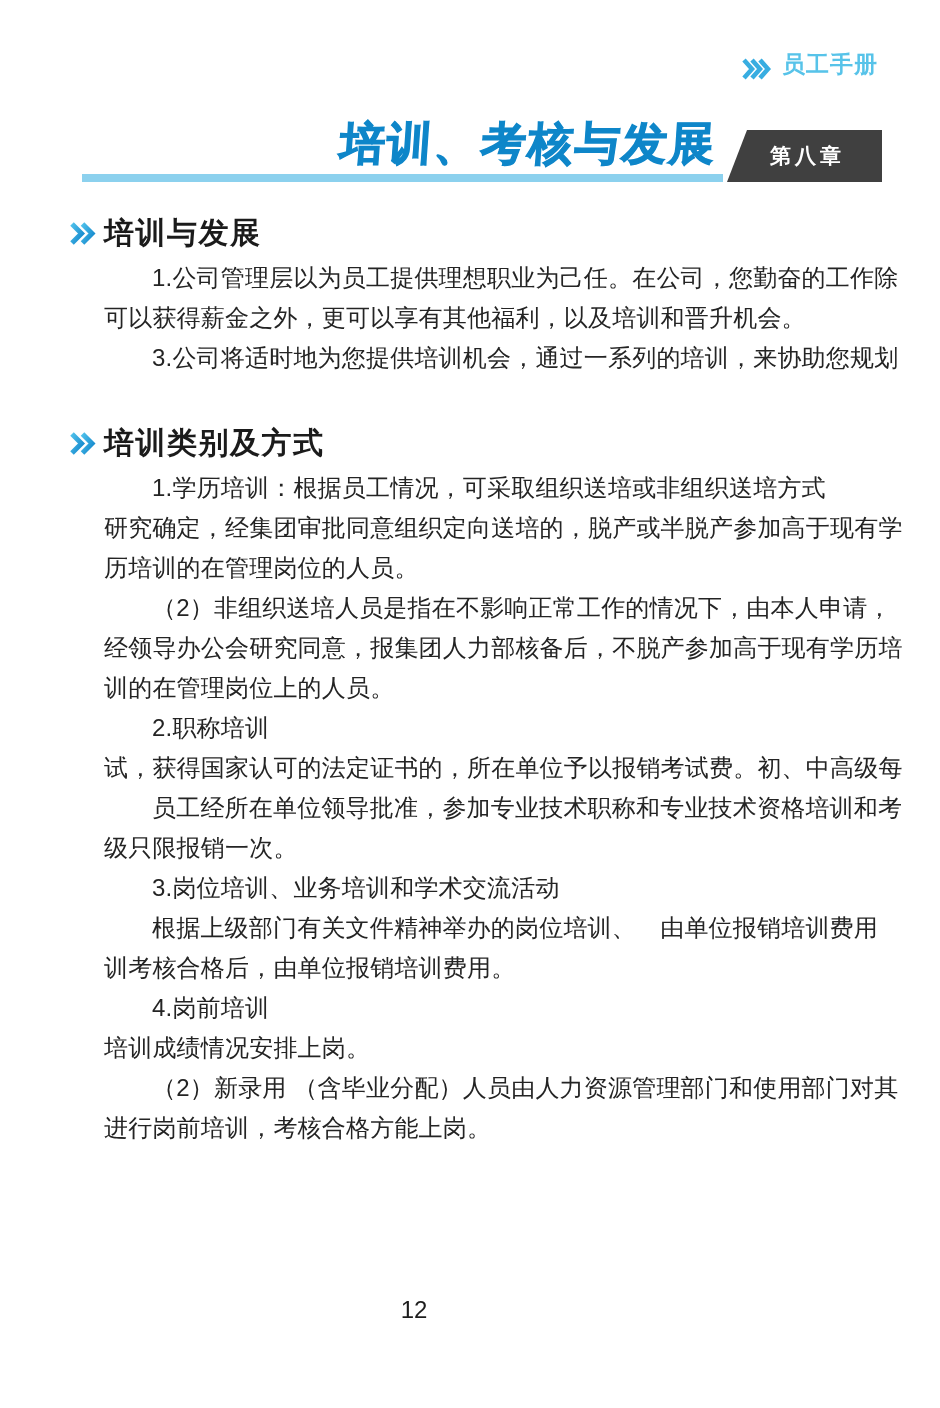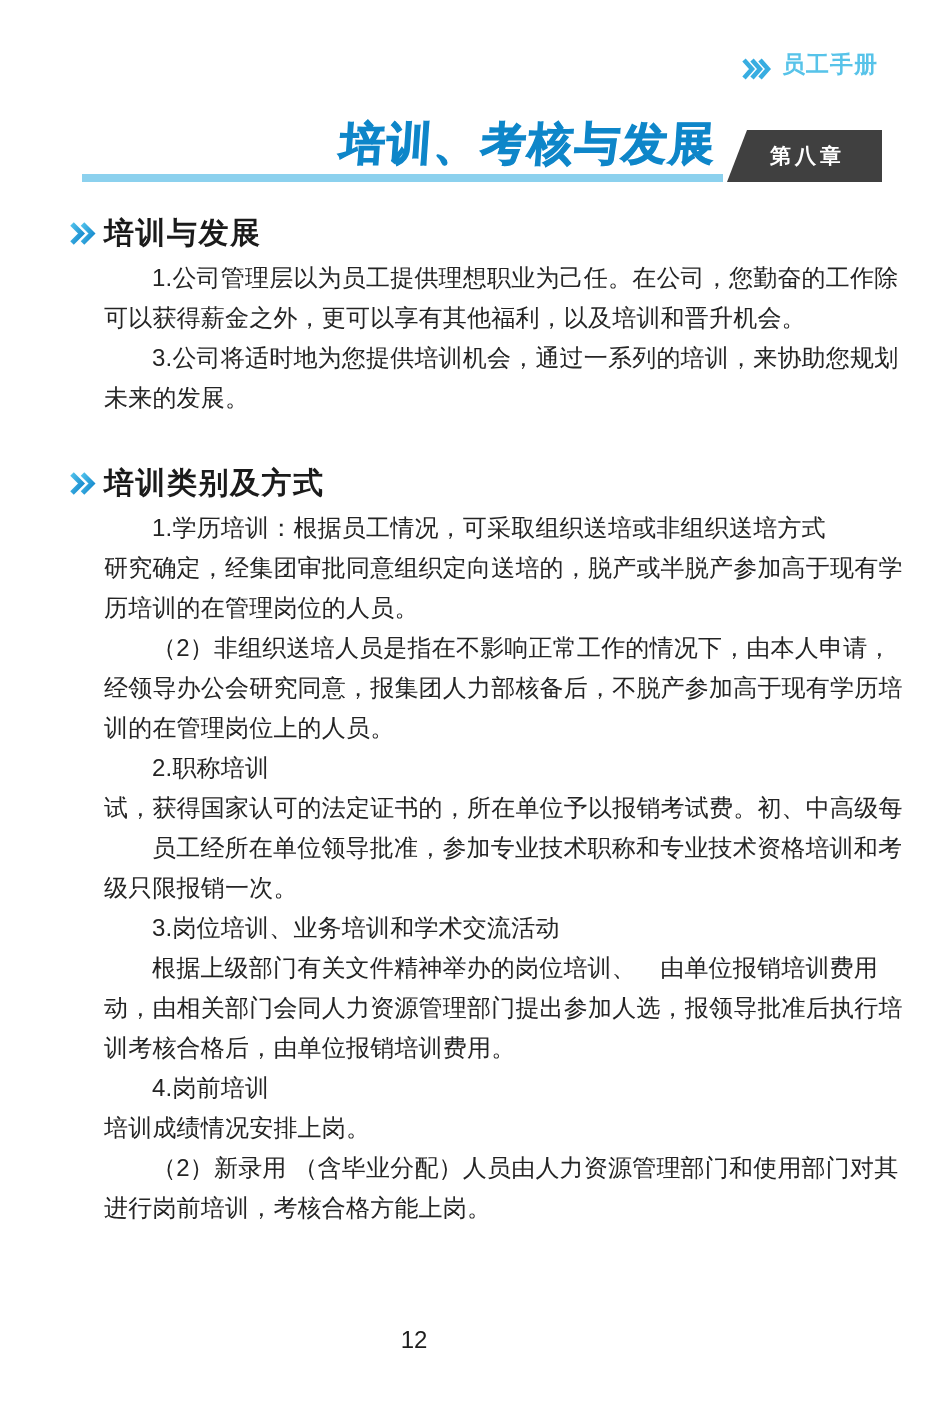--- a/index.html
+++ b/index.html
@@ -52,21 +52,21 @@
   .sec-h .chev { position: absolute; left: -35px; top: 7px; }
   .sec2 { margin-top: 46px; }
   .block { margin: 0; }
   .line {
     font-size: 24px; letter-spacing: 0.2px; line-height: 40px;
     white-space: nowrap;
   }
   .ind { text-indent: 2em; }
 
   .page-number {
-    position: absolute; top: 1326px; left: 0; width: 828px;
+    position: absolute; top: 1296px; left: 0; width: 828px;
     text-align: center; font-size: 24px; color: #1d1d1d;
   }
   .defs-svg { position: absolute; width: 0; height: 0; }
 </style>
 </head>
 <body>
 
 <svg class="defs-svg" aria-hidden="true">
   <defs>
     <linearGradient id="chevGrad" x1="0" y1="0" x2="1" y2="1">
@@ -102,21 +102,20 @@
       </svg>
       <span>培训与发展</span>
     </h2>
 
     <div class="block">
       <div class="line ind">1.公司管理层以为员工提供理想职业为己任。在公司，您勤奋的工作除</div>
       <div class="line">可以获得薪金之外，更可以享有其他福利，以及培训和晋升机会。</div>
     </div>
     <div class="block">
       <div class="line ind">3.公司将适时地为您提供培训机会，通过一系列的培训，来协助您规划</div>
-      <div class="line">未来的发展。</div>
     </div>
 
     <h2 class="sec-h sec2">
       <svg class="chev" width="27" height="25" viewBox="0 0 27 25">
         <path d="M3 3 L12.5 12.5 L3 22" fill="none" stroke="url(#chevGrad)" stroke-width="5"></path>
         <path d="M13.5 3 L23 12.5 L13.5 22" fill="none" stroke="url(#chevGrad)" stroke-width="5"></path>
       </svg>
       <span>培训类别及方式</span>
     </h2>
 
@@ -138,21 +137,20 @@
     <div class="block">
       <div class="line">试，获得国家认可的法定证书的，所在单位予以报销考试费。初、中高级每</div>
       <div class="line ind">员工经所在单位领导批准，参加专业技术职称和专业技术资格培训和考</div>
       <div class="line">级只限报销一次。</div>
     </div>
     <div class="block">
       <div class="line ind">3.岗位培训、业务培训和学术交流活动</div>
     </div>
     <div class="block">
       <div class="line ind">根据上级部门有关文件精神举办的岗位培训、　由单位报销培训费用</div>
-      <div class="line">动，由相关部门会同人力资源管理部门提出参加人选，报领导批准后执行培</div>
       <div class="line">训考核合格后，由单位报销培训费用。</div>
     </div>
     <div class="block">
       <div class="line ind">4.岗前培训</div>
     </div>
     <div class="block">
       <div class="line">培训成绩情况安排上岗。</div>
     </div>
     <div class="block">
       <div class="line ind">（2）新录用 （含毕业分配）人员由人力资源管理部门和使用部门对其</div>

